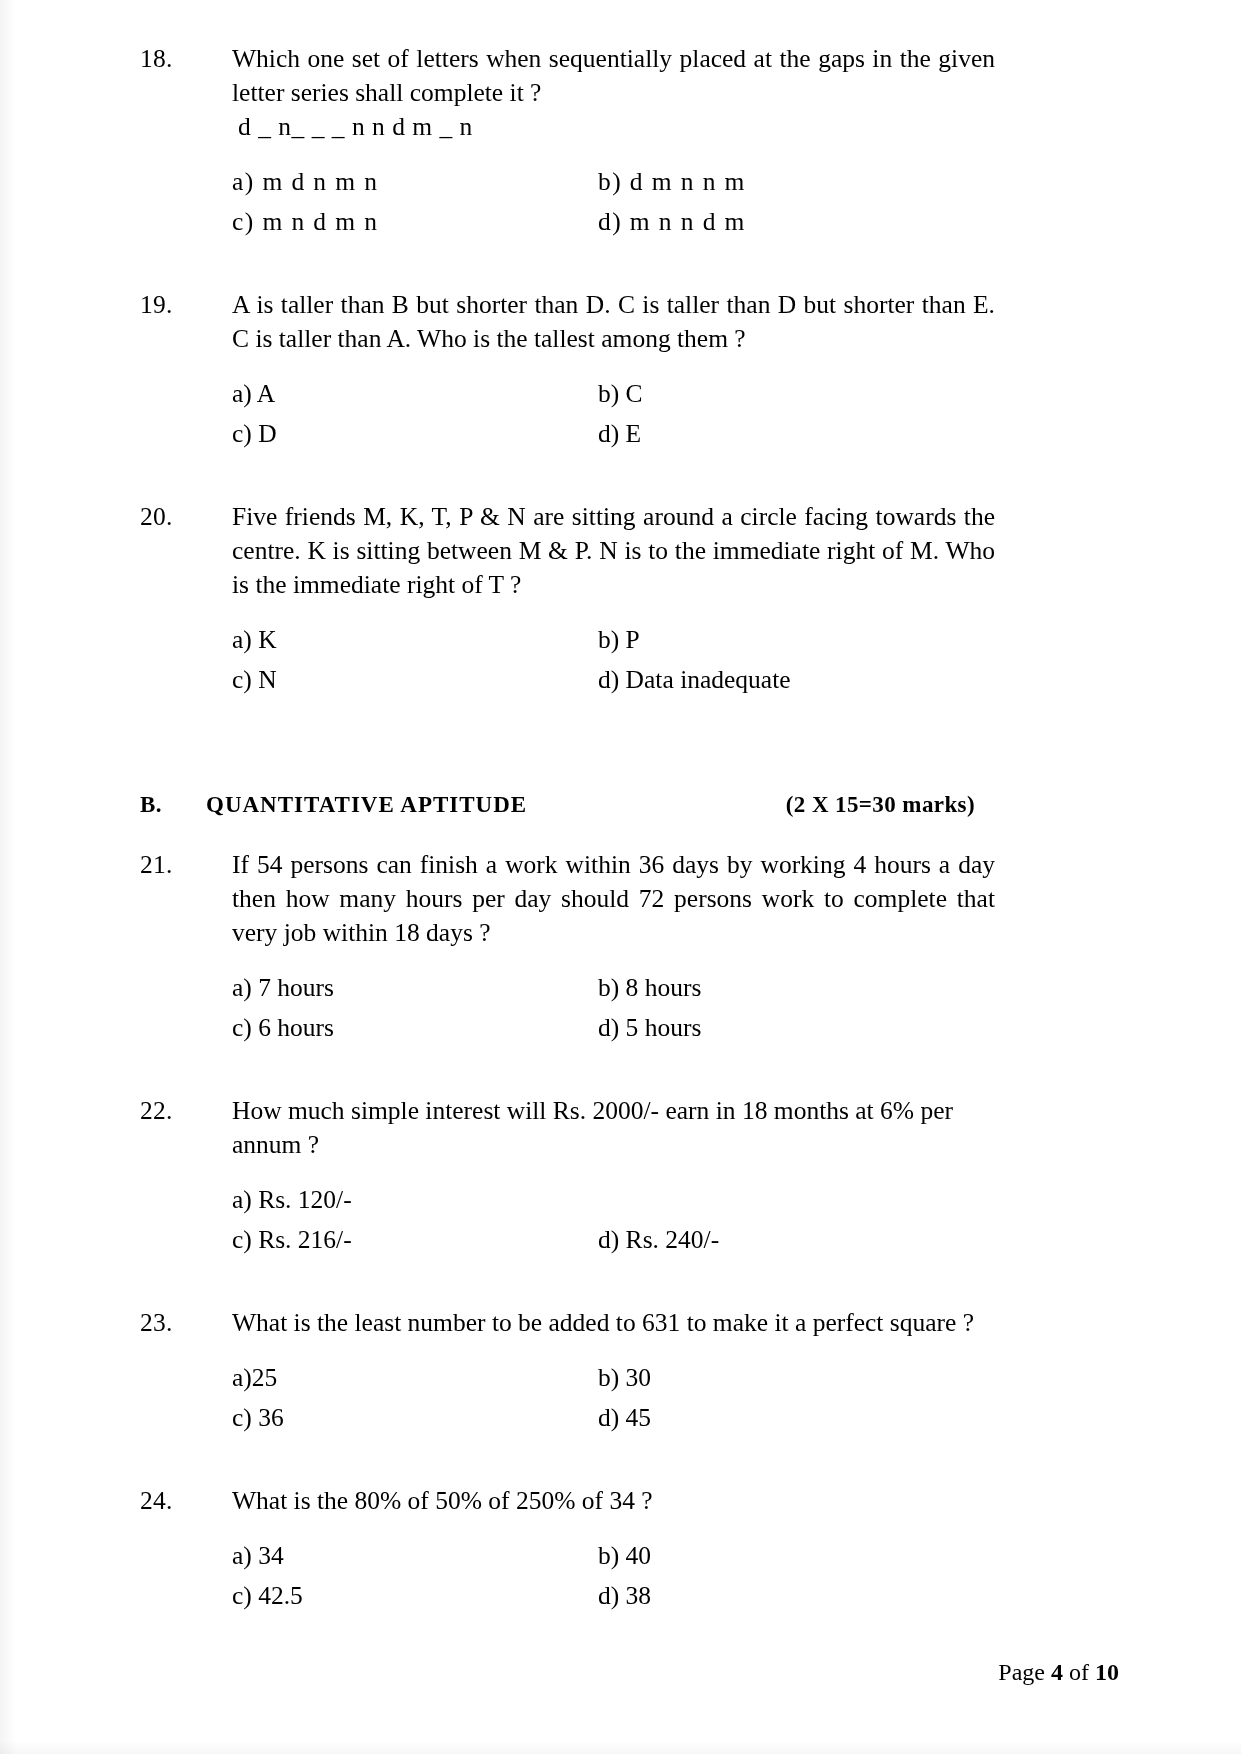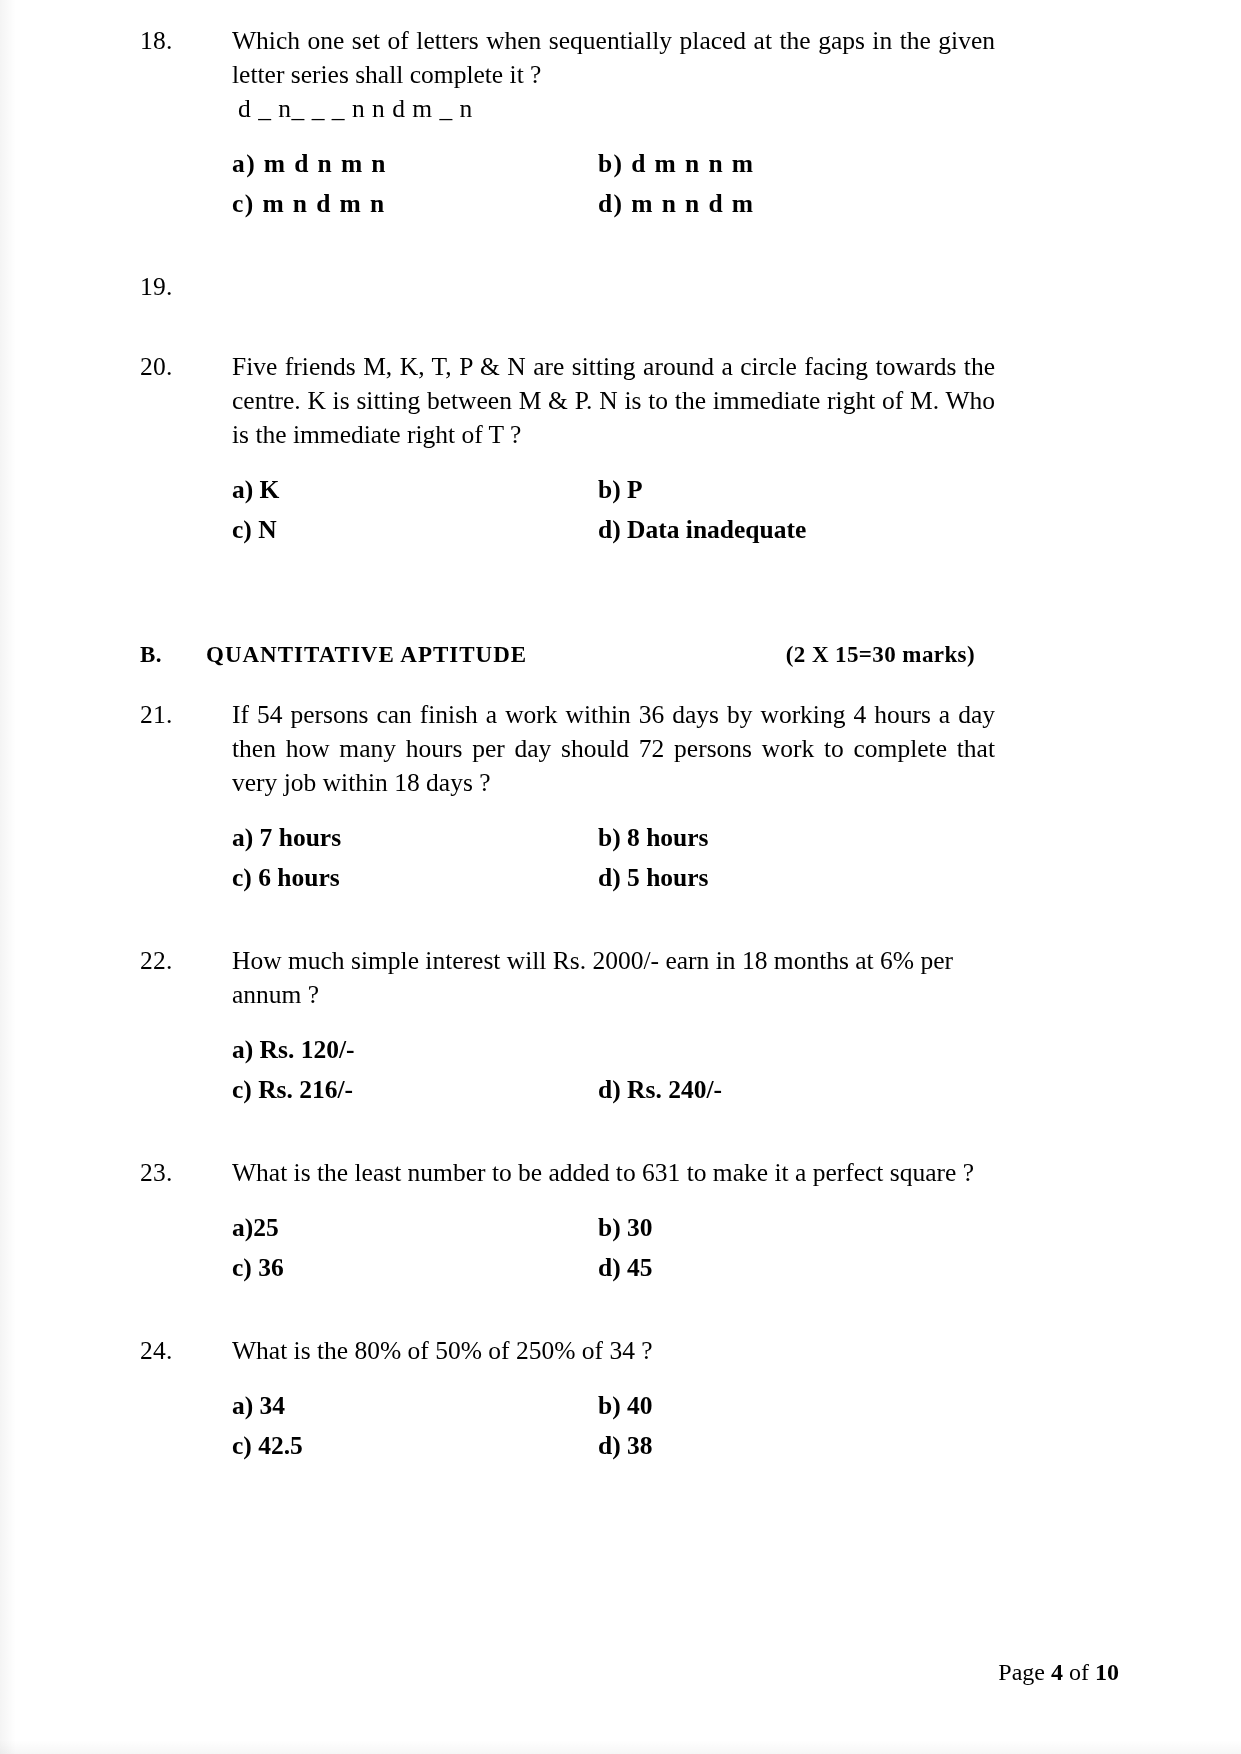--- a/index.html
+++ b/index.html
@@ -12,21 +12,21 @@
     width: 1241px;
     height: 1754px;
     background: #ffffff;
     font-family: "Liberation Serif", "DejaVu Serif", serif;
     color: #000000;
     overflow: hidden;
   }
   .content {
     position: absolute;
     left: 140px;
-    top: 24px;
+    top: 42px;
     width: 855px;
   }
 
   
   .qblock {
     display: flex;
     align-items: flex-start;
   }
   .qnum {
     width: 92px;
@@ -55,21 +55,20 @@
     letter-spacing: 0.5px;
   }
 
   
   .opts {
     margin-top: 18px;
   }
   .optrow {
     display: flex;
     line-height: 40px;
-    font-weight: bold;
   }
   .opt {
     font-size: 25.5px;
   }
   .opt.left {
     width: 366px;
     flex: 0 0 366px;
   }
   .opt.right {
     flex: 1 1 auto;
@@ -152,20 +151,33 @@
             <div class="opt right spaced">d) m n n d m</div>
           </div>
         </div>
       </div>
     </div>
 
     <div class="gap-46"></div>
 
     <div class="qblock">
       <div class="qnum">19.</div>
+      <div class="qbody">
+        <div class="qtext">A is taller than B but shorter than D.  C is taller than D but shorter than E. C is taller than A. Who is the tallest among them ?</div>
+        <div class="opts">
+          <div class="optrow">
+            <div class="opt left">a) A</div>
+            <div class="opt right">b) C</div>
+          </div>
+          <div class="optrow">
+            <div class="opt left">c) D</div>
+            <div class="opt right">d) E</div>
+          </div>
+        </div>
+      </div>
     </div>
 
     <div class="gap-46"></div>
 
     <div class="qblock">
       <div class="qnum">20.</div>
       <div class="qbody">
         <div class="qtext">Five friends M, K, T, P &amp; N are sitting around a circle facing towards the centre. K is sitting between M &amp; P. N is to the immediate right of M. Who is the immediate right of T ?</div>
         <div class="opts">
           <div class="optrow">

